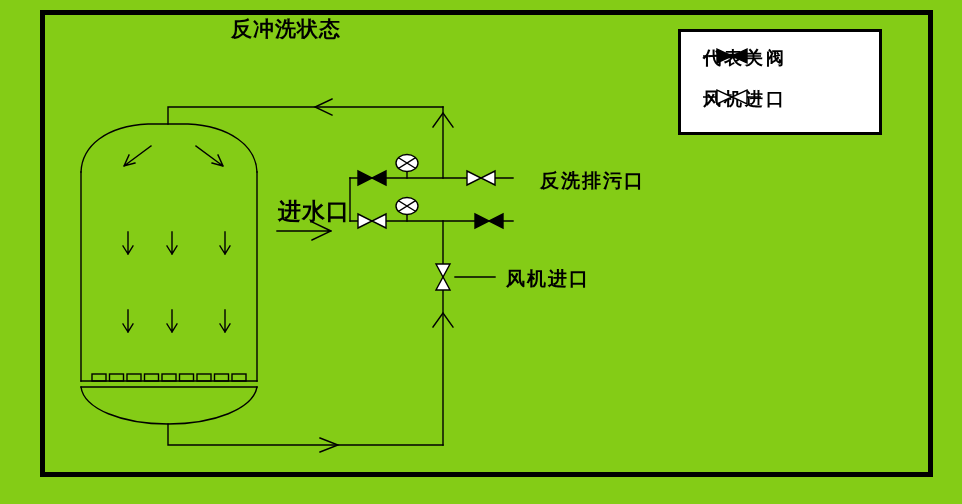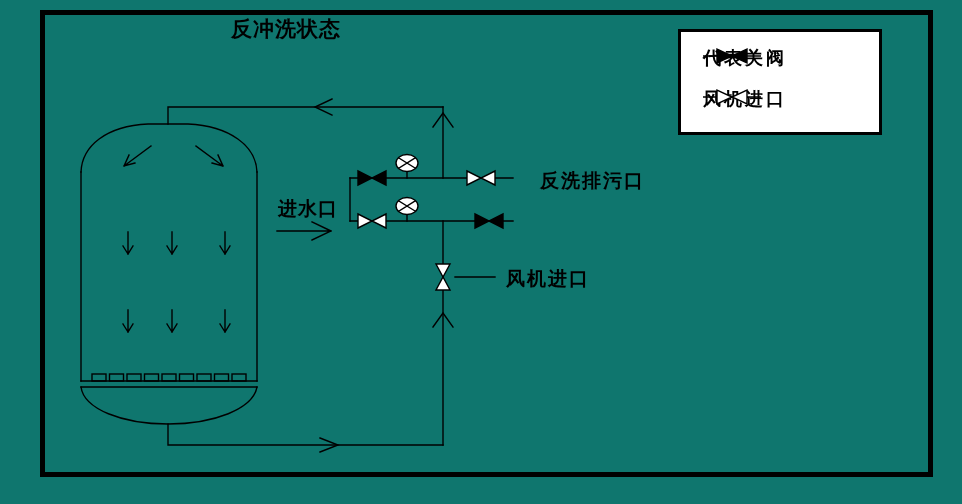--- a/index.html
+++ b/index.html
@@ -1,31 +1,31 @@
 <!DOCTYPE html>
 <html><head>
 <meta charset="utf-8">
 <style>
   html,body{margin:0;padding:0;background:#ffffff;}
   #stage{
     position:relative;
     width:962px;height:504px;
-    background:#0f766e;
+    background:#84cc16;
     font-family:"Liberation Sans", sans-serif;
     color:#000;
     overflow:hidden;
   }
   #frame{
     position:absolute;left:40px;top:10px;width:893px;height:467px;
     border:5px solid #000;box-sizing:border-box;
   }
   svg{position:absolute;left:0;top:0;}
   .lbl{position:absolute;font-weight:bold;white-space:nowrap;}
   #title{left:231px;top:15px;font-size:21px;letter-spacing:1px;}
-  #inletLbl{left:278px;top:196px;font-size:19px;letter-spacing:1px;}
+  #inletLbl{left:278px;top:196px;font-size:23px;letter-spacing:1px;}
   #drainLbl{left:540px;top:168px;font-size:19px;letter-spacing:2px;}
   #fanLbl{left:506px;top:266px;font-size:19px;letter-spacing:2px;}
   #legend{
     position:absolute;left:678px;top:29px;width:204px;height:106px;
     border:3px solid #000;box-sizing:border-box;background:#fff;padding-left:40px;
   }
   .legend-row{
     position:absolute;left:22px;display:flex;align-items:center;gap:9px;
   }
   .legend-row .txt{font-size:18px;font-weight:bold;letter-spacing:3px;white-space:nowrap;}

